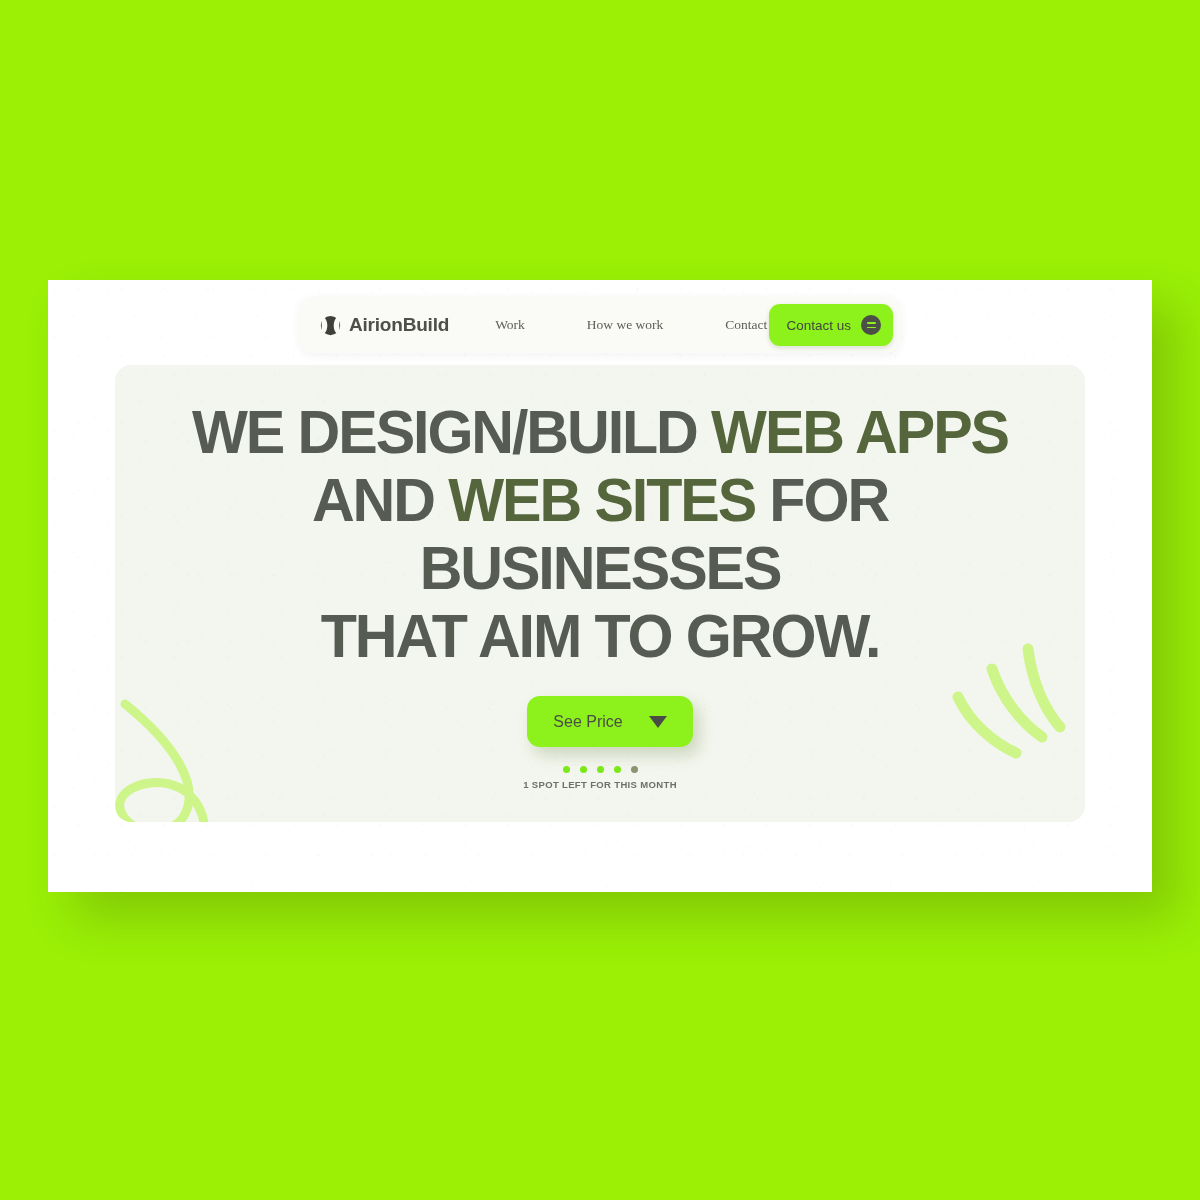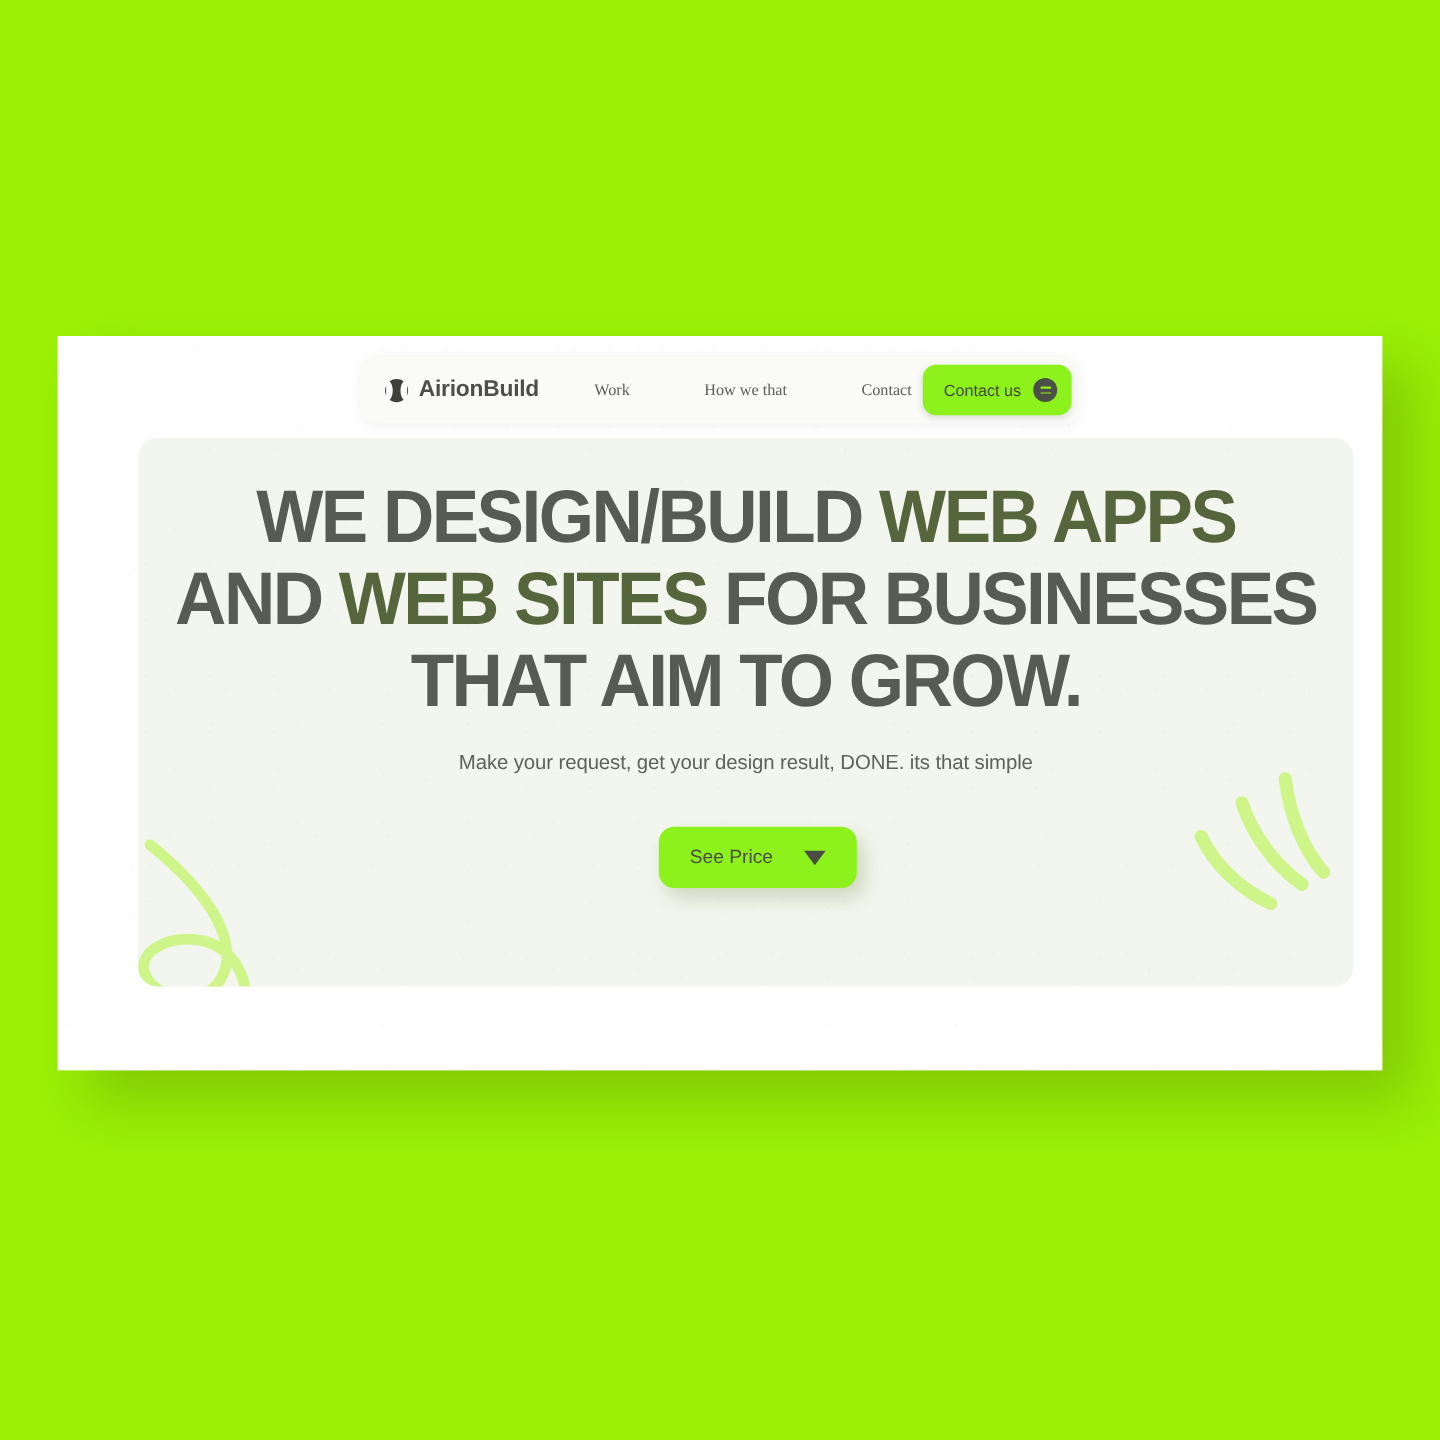--- a/index.html
+++ b/index.html
@@ -136,21 +136,20 @@
   
   .hero-card {
     position: absolute;
     left: 67px;
     top: 85px;
     width: 970px;
     height: 457px;
     background: #F3F6EE;
     border-radius: 16px;
     overflow: hidden;
-    padding-left: 43px;
   }
   .hero-inner {
     position: absolute;
     inset: 0;
     display: flex;
     flex-direction: column;
     align-items: center;
     padding-top: 33px;
     box-sizing: border-box;
   }
@@ -255,21 +254,21 @@
       <svg class="brand-mark" viewBox="0 0 24 24">
         <circle cx="12" cy="12" r="11" fill="#3E4139"></circle>
         <path d="M5.2 3.1 C9.4 7.0 9.4 17.0 5.2 20.9 L2.0 20.9 L2.0 3.1 Z" fill="#FAFAF7"></path>
         <path d="M18.8 3.1 C14.6 7.0 14.6 17.0 18.8 20.9 L22.0 20.9 L22.0 3.1 Z" fill="#FAFAF7"></path>
       </svg>
       <span class="brand-name">AirionBuild</span>
     </div>
 
     <div class="nav-links">
       <span class="nav-link">Work</span>
-      <span class="nav-link">How we that</span>
+      <span class="nav-link">How we work</span>
       <span class="nav-link">Contact</span>
     </div>
 
     <div class="contact-btn">
       <span class="label">Contact us</span>
       <span class="menu-dot">
           <i></i>
           <i></i>
         </span>
     </div>
@@ -288,22 +287,31 @@
       <path d="M78 12 C82 44 94 72 110 90" fill="none" stroke="#CDF58A" stroke-width="11" stroke-linecap="round"></path>
     </svg>
 
     <div class="hero-inner">
       <h1 class="headline">
         <span><span>WE DESIGN/BUILD </span><span class="accent">WEB APPS</span></span><br>
         <span><span>AND </span><span class="accent">WEB SITES</span><span> FOR BUSINESSES</span></span><br>
         <span>THAT AIM TO GROW.</span>
       </h1>
 
-      <p class="subtitle">Make your request, get your design result, DONE. its that simple</p>
 
       <button class="cta">
         <span class="label">See Price</span>
         <span class="caret"></span>
       </button>
 
+      <div class="spots">
+        <div class="dots">
+          <span class="dot"></span>
+          <span class="dot"></span>
+          <span class="dot"></span>
+          <span class="dot"></span>
+          <span class="dot used"></span>
+        </div>
+        <div class="spots-label">1 SPOT LEFT FOR THIS MONTH</div>
+      </div>
     </div>
   </section>
 </div>
 
 </body></html>

